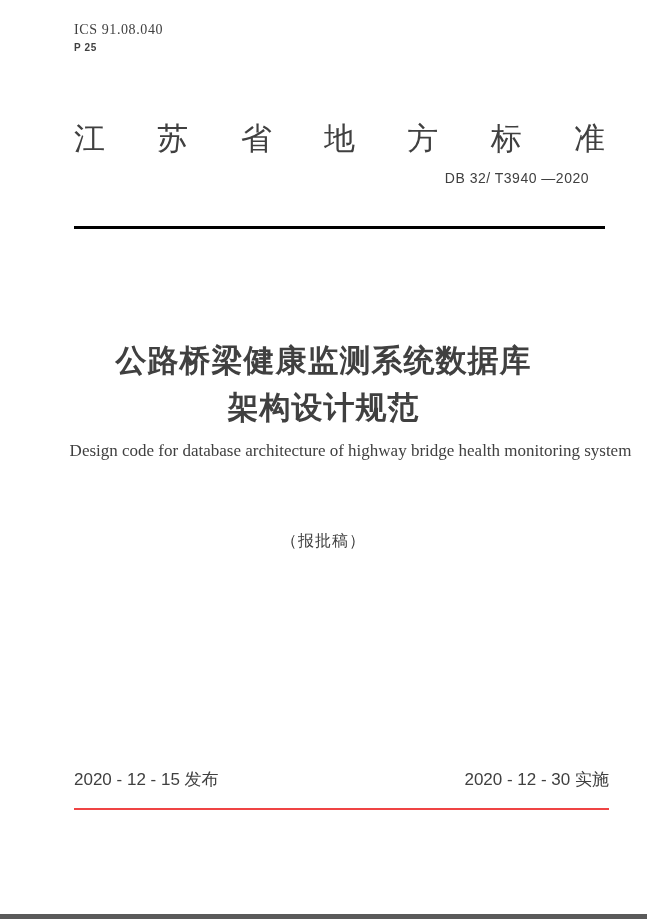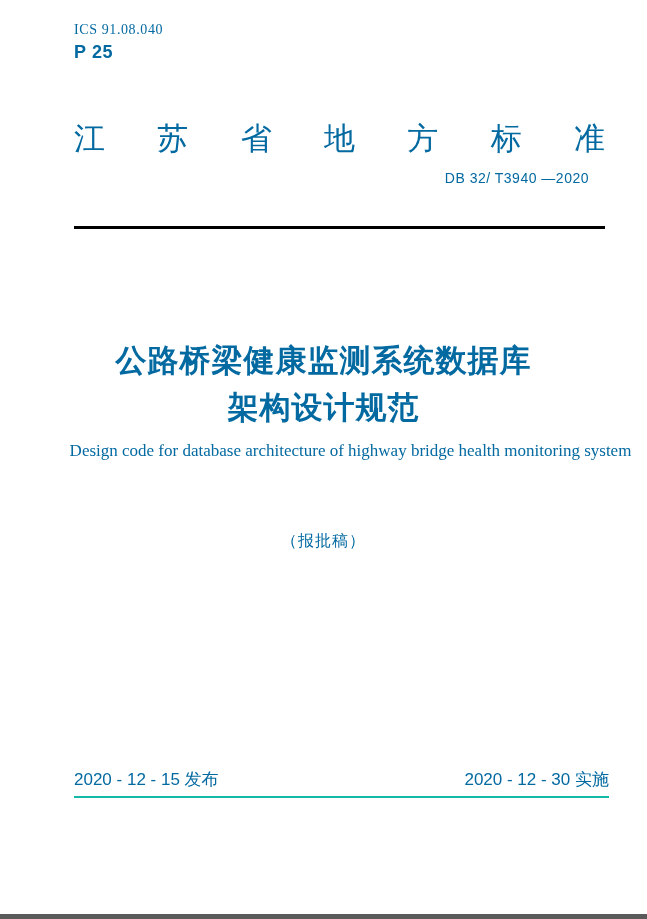--- a/index.html
+++ b/index.html
@@ -1,39 +1,39 @@
 <!DOCTYPE html>
 <html><head>
 <meta charset="utf-8">
 <style>
   html, body { margin: 0; padding: 0; background: #ffffff; }
   .page {
     position: relative;
     width: 647px;
     height: 919px;
     background: #ffffff;
-    color: #0369a1;
+    color: #404040;
     font-family: "Liberation Sans", sans-serif;
     overflow: hidden;
     margin: 0 auto;
   }
   .ics-code {
     position: absolute;
     left: 74px;
     top: 22px;
     font-size: 14px;
     font-family: "Liberation Serif", serif;
     letter-spacing: 0.6px;
     white-space: pre;
   }
   .doc-class {
     position: absolute;
     left: 74px;
     top: 42px;
-    font-size: 18px;
+    font-size: 10px;
     font-weight: bold;
     letter-spacing: 0.6px;
     white-space: pre;
   }
   .db-logo {
     position: absolute;
     right: 62px;
     top: 46px;
     font-family: "Liberation Serif", serif;
     font-weight: bold;
@@ -102,22 +102,22 @@
   .dates-row {
     position: absolute;
     left: 74px;
     top: 768px;
     width: 535px;
     display: flex;
     justify-content: space-between;
     align-items: flex-end;
     font-size: 17px;
     font-weight: 500;
-    padding-bottom: 5px;
-    border-bottom: 2px solid #14b8a6;
+    padding-bottom: 17px;
+    border-bottom: 2px solid #ef4444;
     white-space: pre;
   }
   .publisher-row {
     position: absolute;
     left: 0;
     top: 834px;
     width: 100%;
     text-align: center;
     font-size: 22px;
     font-weight: 500;

